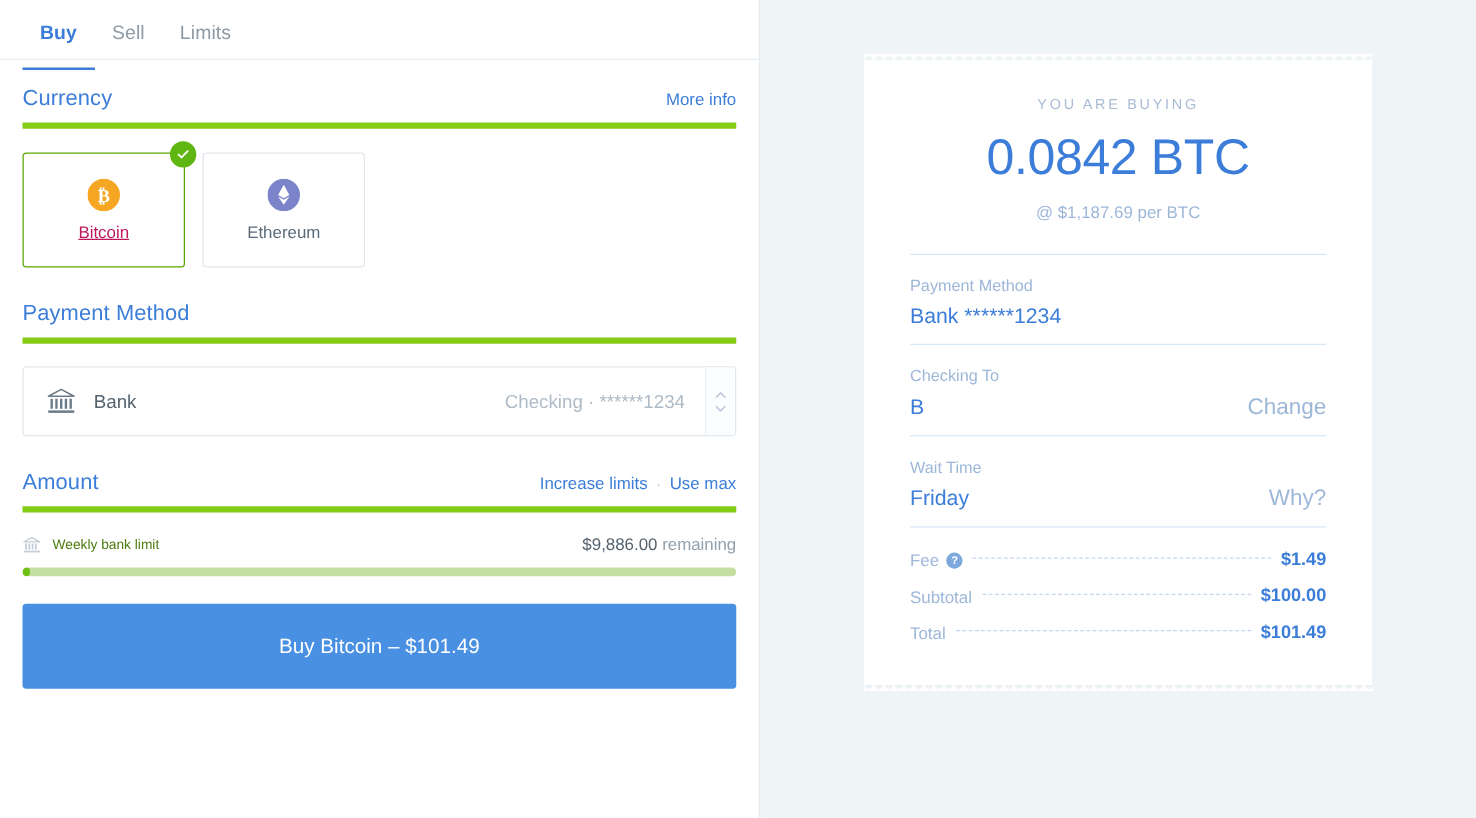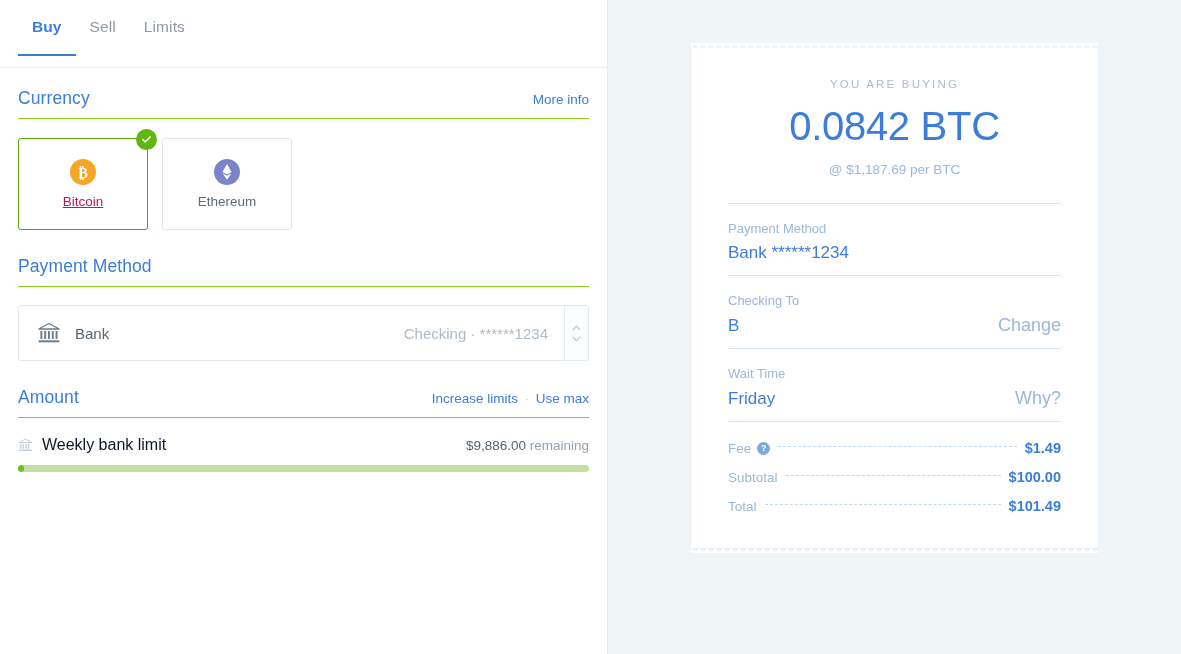--- a/index.html
+++ b/index.html
@@ -23,21 +23,21 @@
     width: 608px;
     height: 654px;
     background: #ffffff;
     border-right: 1px solid #e6ebef;
     position: relative;
   }
 
   .tabs {
     display: flex;
     align-items: flex-start;
-    height: 68px;
+    height: 48px;
     padding-left: 18px;
     border-bottom: 1px solid #e8edf1;
   }
   .tab {
     position: relative;
     font-size: 15.5px;
     color: #8d9aa5;
     padding: 18px 14px 19px 14px;
     cursor: pointer;
     letter-spacing: .1px;
@@ -54,21 +54,21 @@
   .section {
     padding: 0 18px;
   }
 
   .section-head {
     display: flex;
     align-items: baseline;
     justify-content: space-between;
     padding-top: 20px;
     padding-bottom: 9px;
-    border-bottom: 1px solid #84cc16;
+    border-bottom: 5px solid #84cc16;
   }
   .section-title {
     font-size: 17.5px;
     color: #3b7dd8;
     font-weight: 400;
     letter-spacing: .1px;
   }
   .section-link {
     font-size: 13.5px;
     color: #3b7dd8;
@@ -150,22 +150,22 @@
     cursor: pointer;
   }
 
   
   .limit-row {
     display: flex;
     align-items: center;
     margin-top: 18px;
   }
   .limit-name {
-    font-size: 16px;
-    color: #0f172a;
+    font-size: 11px;
+    color: #4d7c0f;
     margin-left: 9px;
   }
   .limit-remaining {
     margin-left: auto;
     font-size: 13.5px;
     color: #93a1ad;
   }
   .limit-remaining b { color: #55636f; font-weight: 400; }
 
   .progress-track {
@@ -449,20 +449,21 @@
           <b>$9,886.00</b>
           <span>remaining</span>
         </span>
       </div>
 
       <div class="progress-track">
         <div class="progress-fill" id="progress-fill" style="width: 1%;"></div>
       </div>
 
 
+      <button class="buy-btn">Buy Bitcoin – $101.49</button>
     </div>
   </div>
 
   <div class="right-panel">
     <div class="receipt">
       <div class="scallop top"></div>
       <div class="scallop bottom"></div>
 
       <div class="buying-label">YOU ARE BUYING</div>
       <div class="buying-amount">0.0842 BTC</div>

